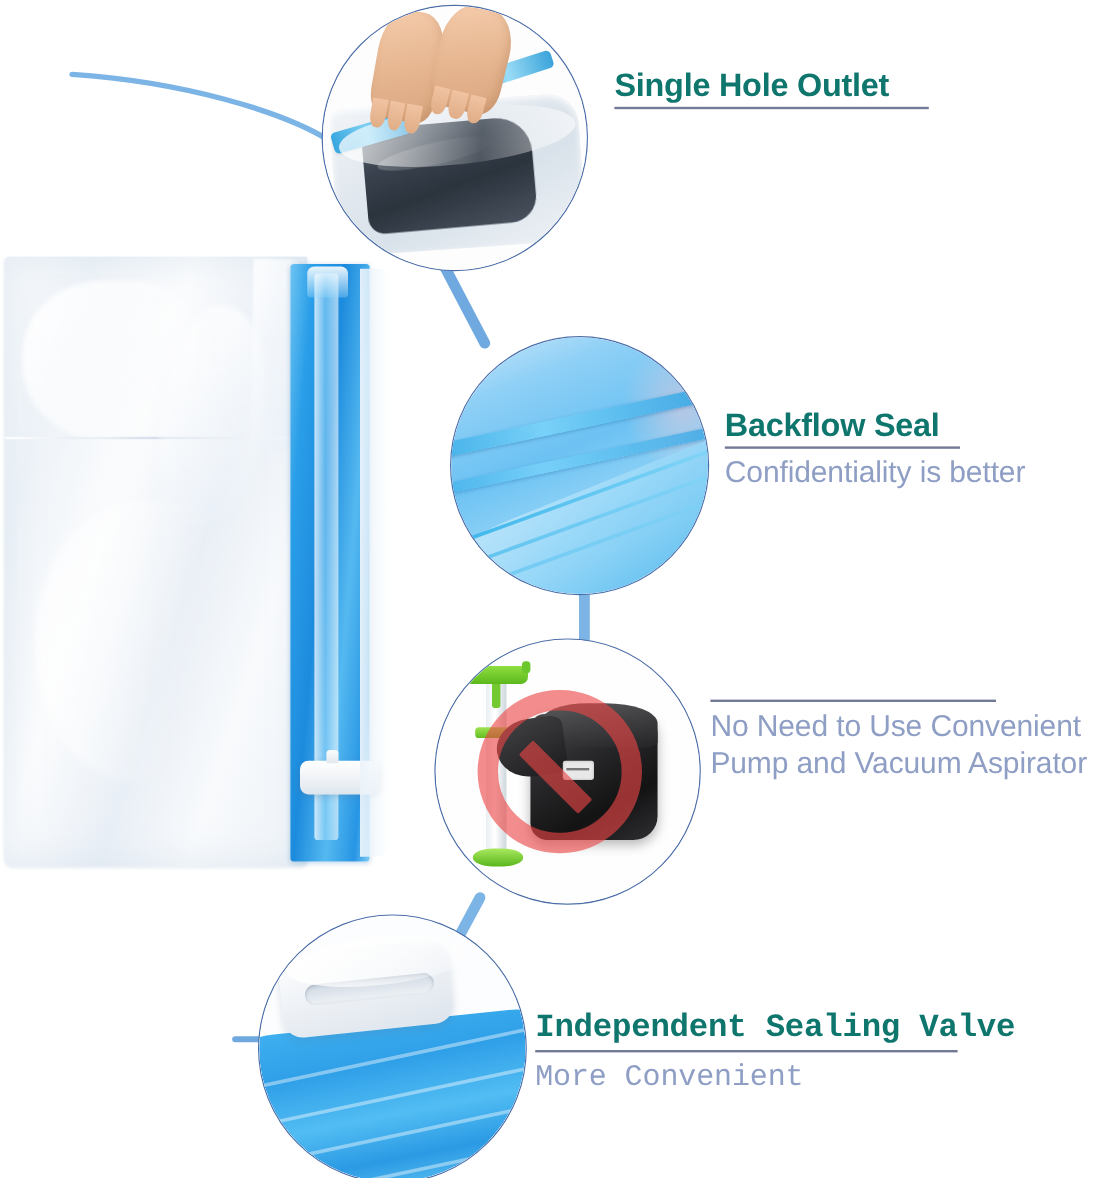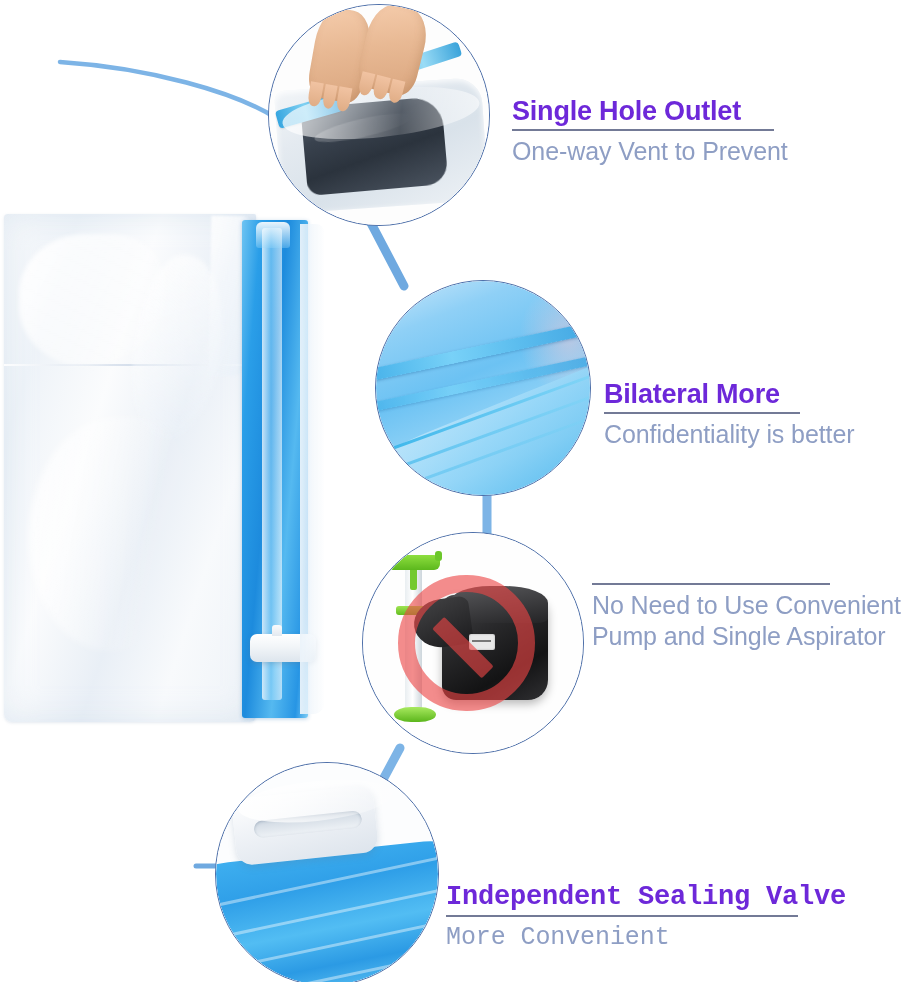--- a/index.html
+++ b/index.html
@@ -7,22 +7,22 @@
        font-family:"Liberation Sans",sans-serif;-webkit-font-smoothing:antialiased;}
 
   .stage{position:absolute;inset:0;width:916px;height:982px;background:#fff;}
 
   
   .layer{position:absolute;inset:0;width:916px;height:982px;}
 
   
   .callout{position:absolute;}
   .c-title{
-    font-size:27px;font-weight:700;color:#6d28d9;letter-spacing:-0.2px;
-    white-space:nowrap;line-height:1.12;margin-top:40px;
+    font-size:27px;font-weight:700;color:#0f766e;letter-spacing:-0.2px;
+    white-space:nowrap;line-height:1.12;
   }
   .c-rule{height:1.6px;background:#5a6384;margin-top:3px;margin-bottom:5px;opacity:.85;}
   .c-sub{
     font-size:25px;font-weight:300;color:#8e9ec4;line-height:1.26;
     letter-spacing:-0.1px;white-space:nowrap;
   }
 
   #callout-1{left:512px;top:56px;}
   #callout-1 .c-rule{width:262px;}
   #callout-2{left:604px;top:339px;}
@@ -272,33 +272,32 @@
       <div class="b4-valve">
         <div class="b4-slot"></div>
       </div>
       <div class="b4-gloss"></div>
     </div>
   </div>
 
   <div class="callout" id="callout-1">
     <div class="c-title">Single Hole Outlet</div>
     <div class="c-rule"></div>
-    <div class="c-sub">One-way Vent to Prevent</div>
   </div>
 
   <div class="callout" id="callout-2">
-    <div class="c-title">Bilateral More</div>
+    <div class="c-title">Backflow Seal</div>
     <div class="c-rule"></div>
     <div class="c-sub">Confidentiality is better</div>
   </div>
 
   <div class="callout" id="callout-3">
     <div class="c-rule"></div>
     <div class="c-sub">No Need to Use Convenient</div>
-    <div class="c-sub">Pump and Single Aspirator</div>
+    <div class="c-sub">Pump and Vacuum Aspirator</div>
   </div>
 
   <div class="callout" id="callout-4">
     <div class="c-title">Independent Sealing Valve</div>
     <div class="c-rule"></div>
     <div class="c-sub">More Convenient</div>
   </div>
 
 </div>
 

